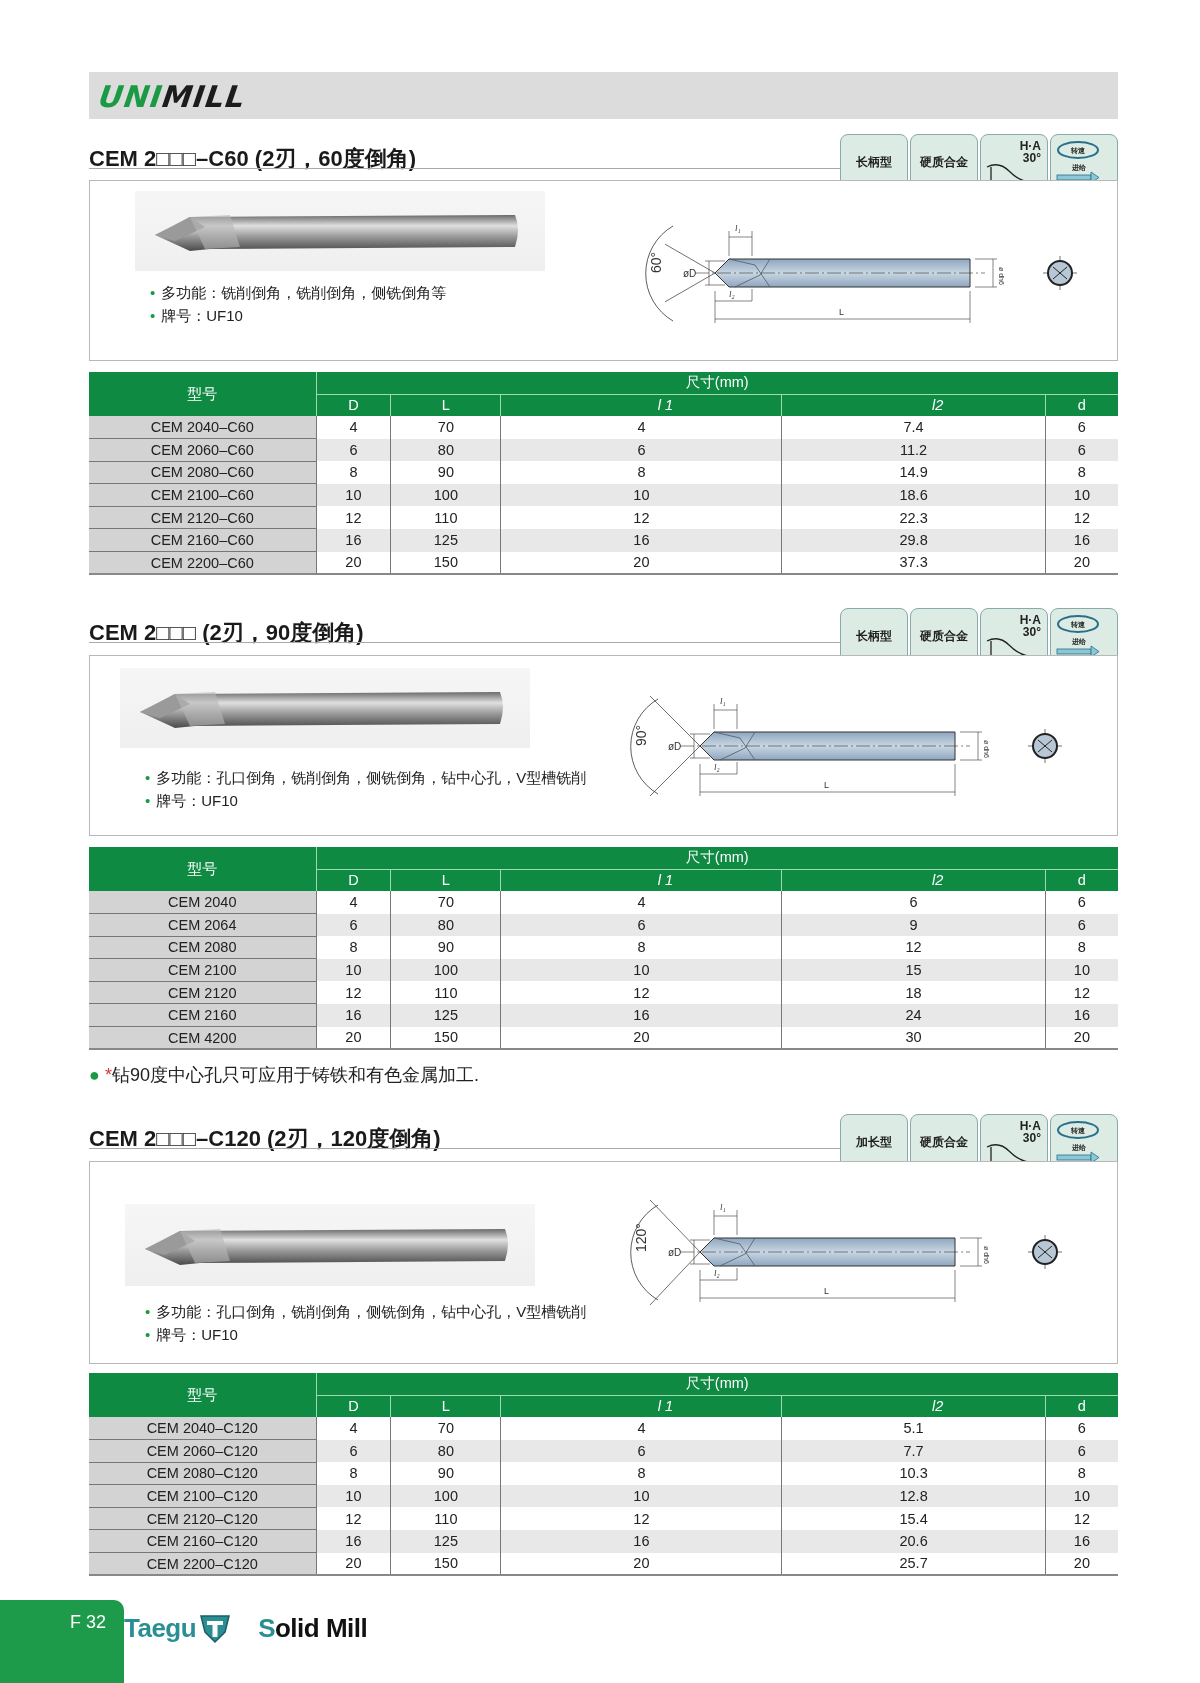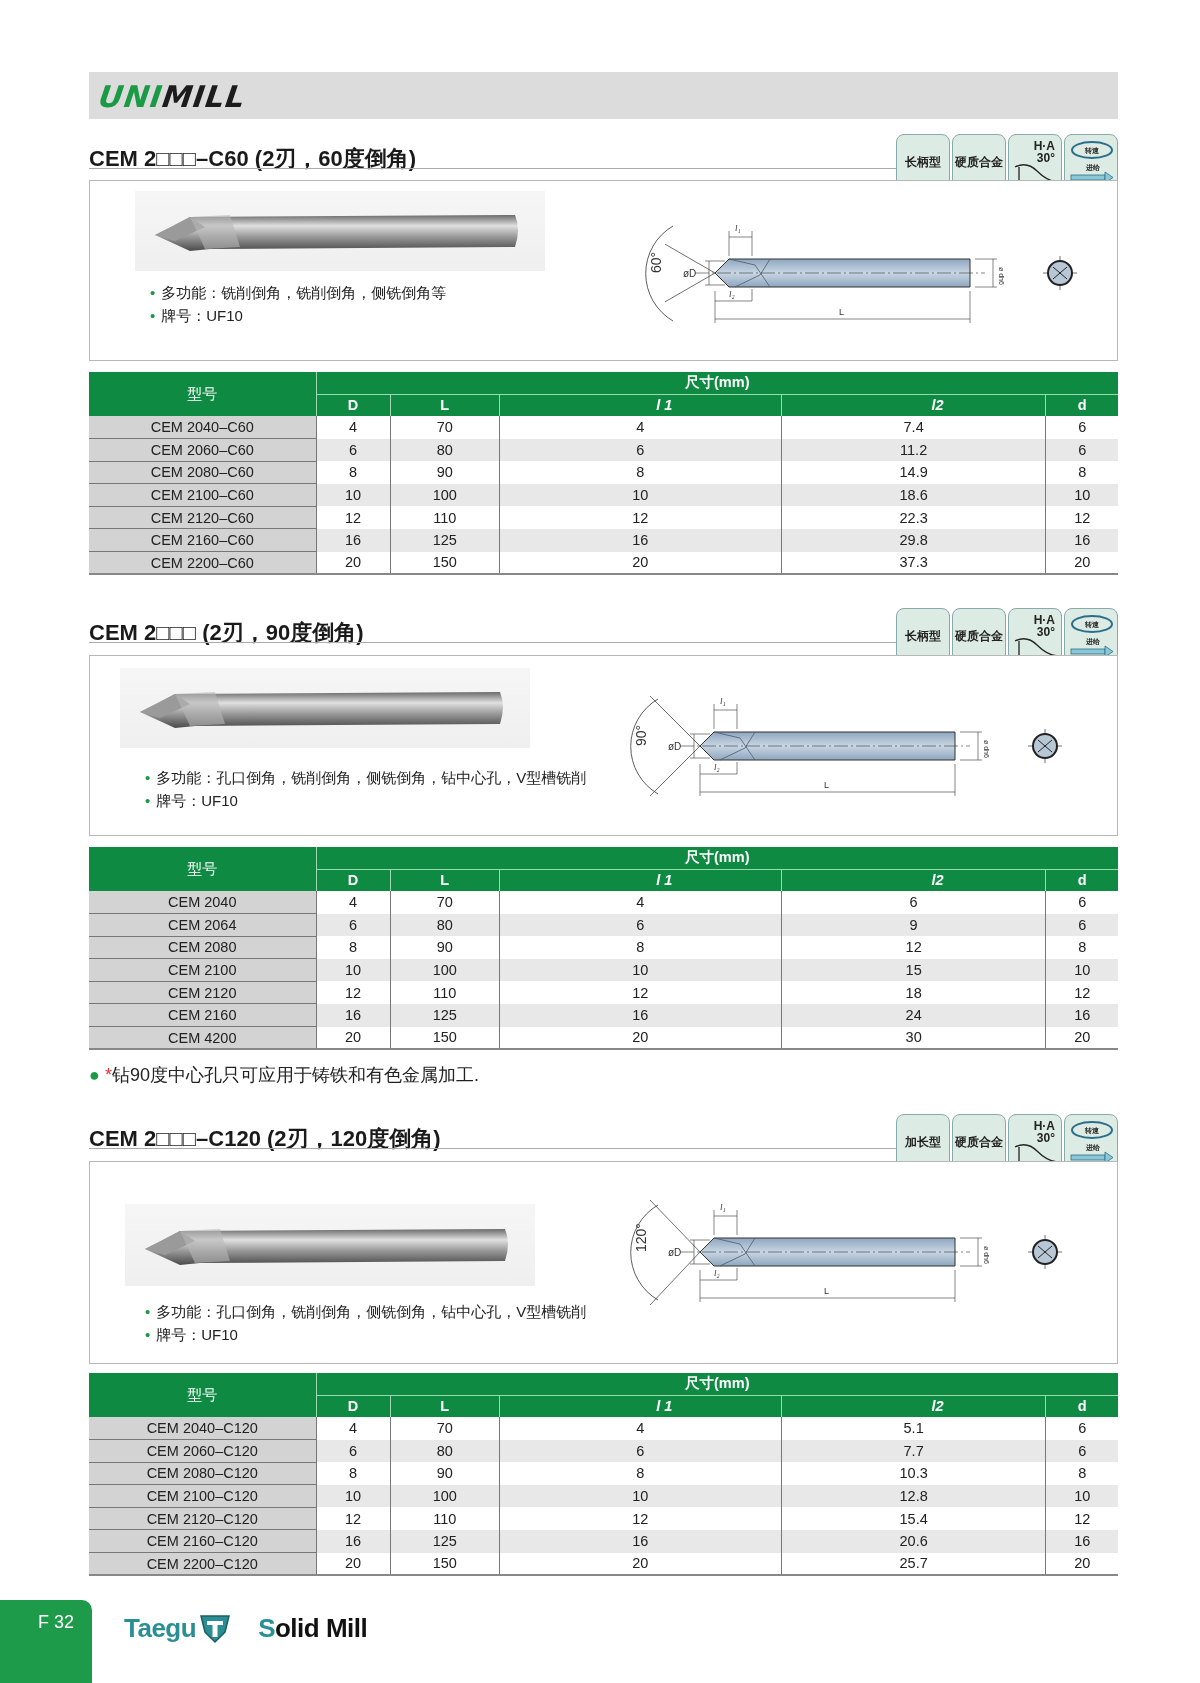--- a/index.html
+++ b/index.html
@@ -4,52 +4,52 @@
 <style>
   * { box-sizing: border-box; margin: 0; padding: 0; }
   body { width: 1200px; height: 1683px; background: #fff; position: relative; font-family: "Liberation Sans", "DejaVu Sans", sans-serif; color: #222; overflow: hidden; }
   .brandbar { position: absolute; left: 89px; top: 72px; width: 1029px; height: 47px; background: #dcdcdc; }
   .brandbar .logo { position: absolute; left: 10px; top: 7px; font-family: "DejaVu Sans", sans-serif; font-weight: bold; font-style: italic; font-size: 30px; letter-spacing: 1px; transform: skewX(-8deg); }
   .brandbar .logo .uni { color: #1a9a44; }
   .brandbar .logo .mill { color: #1c1c1c; }
   .sec-title { position: absolute; left: 0; font-size: 22px; font-weight: bold; color: #1a1a1a; white-space: nowrap; }
   .title-rule { position: absolute; left: 0; height: 1px; background: #aaa; }
   .badges { position: absolute; right: 0; display: flex; gap: 2px; }
-  .badge { width: 54px; height: 56px; border: 1px solid #8aa; border-radius: 8px; background: #dcebe3; display: flex; align-items: center; justify-content: center; font-size: 12px; font-weight: bold; color: #222; position: relative; }
+  .badge { width: 68px; height: 56px; border: 1px solid #8aa; border-radius: 8px; background: #dcebe3; display: flex; align-items: center; justify-content: center; font-size: 12px; font-weight: bold; color: #222; position: relative; }
   .badge.ha { flex-direction: column; }
   .badge.ha .ha-label { font-size: 12px; line-height: 12px; position: absolute; right: 6px; top: 5px; text-align: right; }
   .badge.ha svg { position: absolute; left: 4px; bottom: 4px; }
   .badge.rot svg { position: absolute; left: 3px; top: 3px; }
   .ref { position: absolute; right: 8px; font-size: 14px; color: #333; white-space: nowrap; }
   .ref .f { color: #1a9a44; }
 
   .box { position: absolute; left: 0; width: 1029px; border: 1px solid #b8b8b8; background: #fff; }
   .photo { position: absolute; background: linear-gradient(#f6f6f6, #efefef); }
   .bullets { position: absolute; font-size: 15px; color: #222; line-height: 23px; }
   .bullets .dot { color: #1a9a44; margin-right: 6px; }
   .drawing { position: absolute; }
 
   table.spec { position: absolute; left: 0; width: 1029px; border-collapse: collapse; font-size: 14.5px; }
-  table.spec th { background: #0f8a43; color: #fff; font-weight: bold; height: 22px; text-align: center; border-left: 1px solid #9fd9b3; }
+  table.spec th { background: #0f8a43; color: #fff; font-weight: normal; height: 22px; text-align: center; border-left: 1px solid #9fd9b3; }
   table.spec th.model { width: 227px; border-left: none; font-weight: normal; font-size: 15px; }
   table.spec tr.sub th { border-top: 1px solid #9fd9b3; }
   table.spec td { height: 22.6px; text-align: center; color: #222; border-left: 1px solid #777; }
   table.spec td.m { background: #d3d3d3; border-left: none; border-bottom: 1px solid #777; }
   table.spec tr:nth-child(even) td { background: #e6e6e6; }
   table.spec tr:nth-child(even) td.m { background: #d3d3d3; }
   table.spec tbody tr:last-child td { border-bottom: 2px solid #888; }
   table.spec tbody tr:nth-child(even) td:not(.m) { background: #e8e8e8; }
   table.spec tbody tr:nth-child(odd) td:not(.m) { background: #fff; }
   .it { font-style: italic; padding-left: 48px; }
 
   .note { position: absolute; left: 89px; font-size: 18px; color: #222; }
   .note .dot { color: #1a9a44; }
   .note .ast { color: #d33; }
 
-  .footer-tab { position: absolute; left: 0; top: 1600px; width: 92px; height: 83px; background: #1d9a4a; border-top-right-radius: 10px; }
+  .footer-tab { position: absolute; left: 0; top: 1600px; width: 124px; height: 83px; background: #1d9a4a; border-top-right-radius: 10px; }
   .footer-tab span { position: absolute; right: 18px; top: 12px; color: #fff; font-size: 18px; }
   .footer-brand { position: absolute; left: 124px; top: 1612px; font-size: 26px; font-weight: bold; letter-spacing: -0.5px; display: flex; align-items: center; }
   .footer-brand .t { color: #2a8f95; }
   .footer-brand .rest { color: #111; margin-left: 24px; }
 </style>
 </head>
 <body>
 
 <div class="brandbar">
   <div class="logo"><span class="uni">UNI</span><span class="mill">MILL</span></div>

